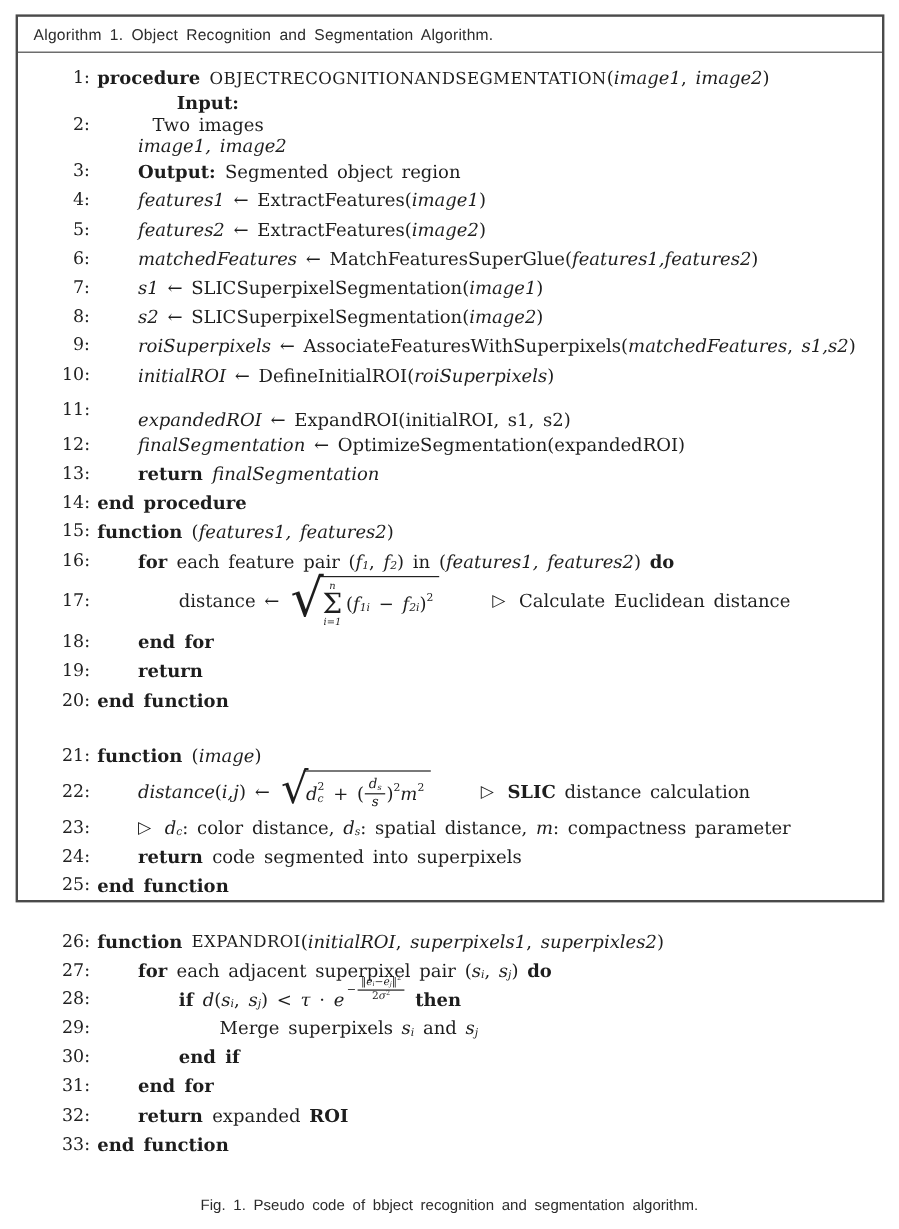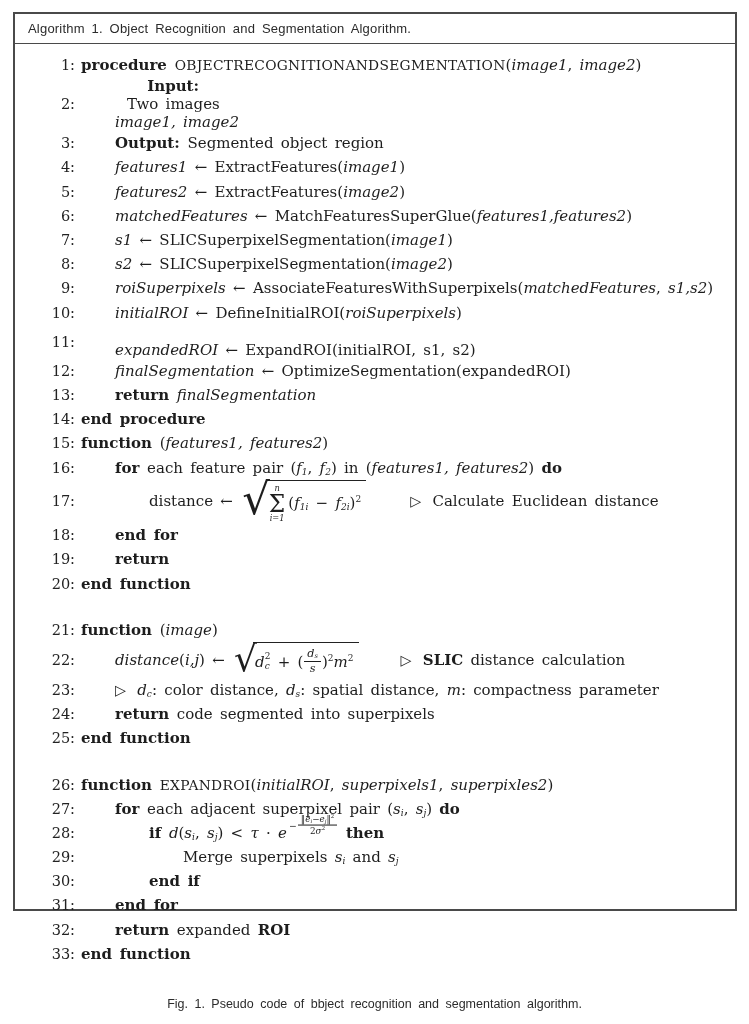--- a/index.html
+++ b/index.html
@@ -8,21 +8,21 @@
     --bg:#ffffff;
   }
   *{box-sizing:border-box;}
   html,body{margin:0;padding:0;}
   body{
     width:749px;height:1024px;position:relative;
     background:var(--bg);color:var(--text);
     font-family:"DejaVu Serif","Liberation Serif",serif;
   }
   .algo-box{
-    position:absolute;left:13px;top:12px;width:724px;height:899px;
+    position:absolute;left:13px;top:12px;width:724px;height:740px;
     border:2px solid var(--border);background:var(--bg);
   }
   .algo-header{
     height:30px;border-bottom:1px solid var(--border);
     display:flex;align-items:center;padding-left:13px;
     font-family:"Liberation Sans","DejaVu Sans",sans-serif;
     font-size:13px;color:#2b2b2b;letter-spacing:0.2px;word-spacing:3px;
   }
   .algo-body{
     padding:9px 4px 0 24px;
@@ -69,21 +69,21 @@
 </head>
 <body>
 
 <div class="algo-box">
   <div class="algo-header">
     <span>Algorithm 1. Object Recognition and Segmentation Algorithm.</span>
   </div>
   <div class="algo-body" id="algo-body">
       <div class="line">
         <span class="num">1:</span>
-        <span class="content" style="padding-left: 0px;"><span class="sg-kw">procedure </span><span class="sg-sc">OBJECTRECOGNITIONANDSEGMENTATION</span><span class="sg-rm">(</span><span class="sg-it">image1</span><span class="sg-rm">, </span><span class="sg-it">image2</span><span class="sg-rm">)</span></span>
+        <span class="content" style="padding-left: 0px; align-items: flex-end;"><span class="sg-kw">procedure </span><span class="sg-sc">OBJECTRECOGNITIONANDSEGMENTATION</span><span class="sg-rm">(</span><span class="sg-it">image1</span><span class="sg-rm">, </span><span class="sg-it">image2</span><span class="sg-rm">)</span></span>
       </div>
       <div class="line">
         <span class="num">2:</span>
         <span class="content" style="padding-left: 34px; flex-direction: column;"><span class="sg-kw">Input: </span><span class="sg-rm">Two images </span><span class="sg-it">image1, image2</span></span>
       </div>
       <div class="line">
         <span class="num">3:</span>
         <span class="content" style="padding-left: 34px;"><span class="sg-kw">Output: </span><span class="sg-rm">Segmented object region</span></span>
       </div>
       <div class="line">

